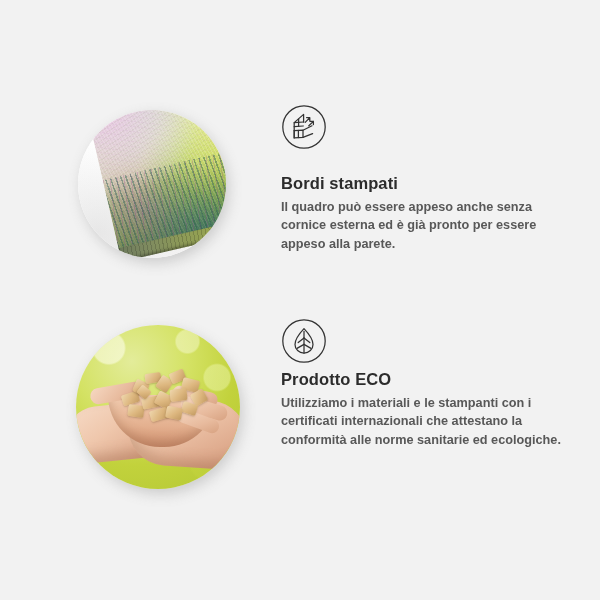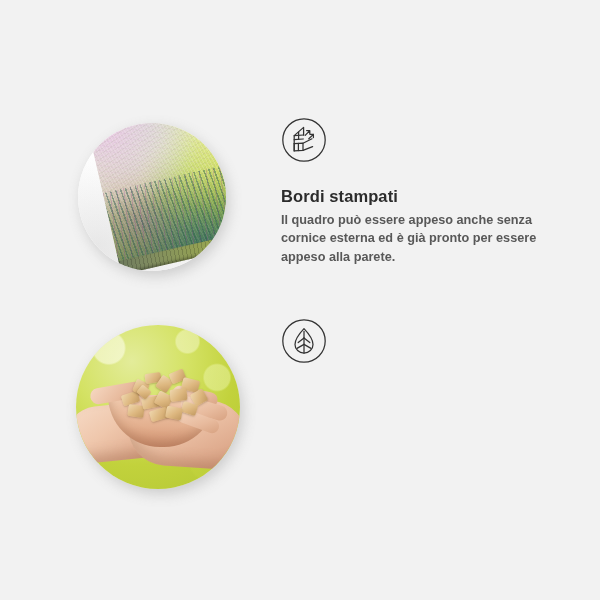--- a/index.html
+++ b/index.html
@@ -24,21 +24,21 @@
     height: 600px;
     background: #f2f2f2;
   }
 
   
   .feature-block {
     position: absolute;
     left: 0;
     width: 600px;
   }
-  #feature-block-1 { top: 117px; height: 170px; }
+  #feature-block-1 { top: 104px; height: 170px; }
   #feature-block-2 { top: 318px; height: 180px; }
 
   
   .photo-circle {
     position: absolute;
     border-radius: 50%;
     overflow: hidden;
   }
   #photo-edges {
     left: 78px;
@@ -329,15 +329,19 @@
                  C 18.0 35.0, 14.0 31.4, 14.0 26.4
                  C 14.0 22.4, 16.6 17.4, 23 10.6 Z"></path>
         <path d="M23 13.4 L23 35.0"></path>
         <path d="M23 20.0 L17.2 24.6"></path>
         <path d="M23 20.0 L28.8 24.6"></path>
         <path d="M23 26.4 L16.0 30.4"></path>
         <path d="M23 26.4 L30.0 30.4"></path>
       </svg>
     </div>
 
+    <div class="feature-text" id="text-2">
+      <h2 class="feature-title">Prodotto ECO</h2>
+      <p class="feature-desc">Utilizziamo i materiali e le stampanti con i certificati internazionali che attestano la conformità alle norme sanitarie ed ecologiche.</p>
+    </div>
   </section>
 
 </div>
 
 </body></html>

